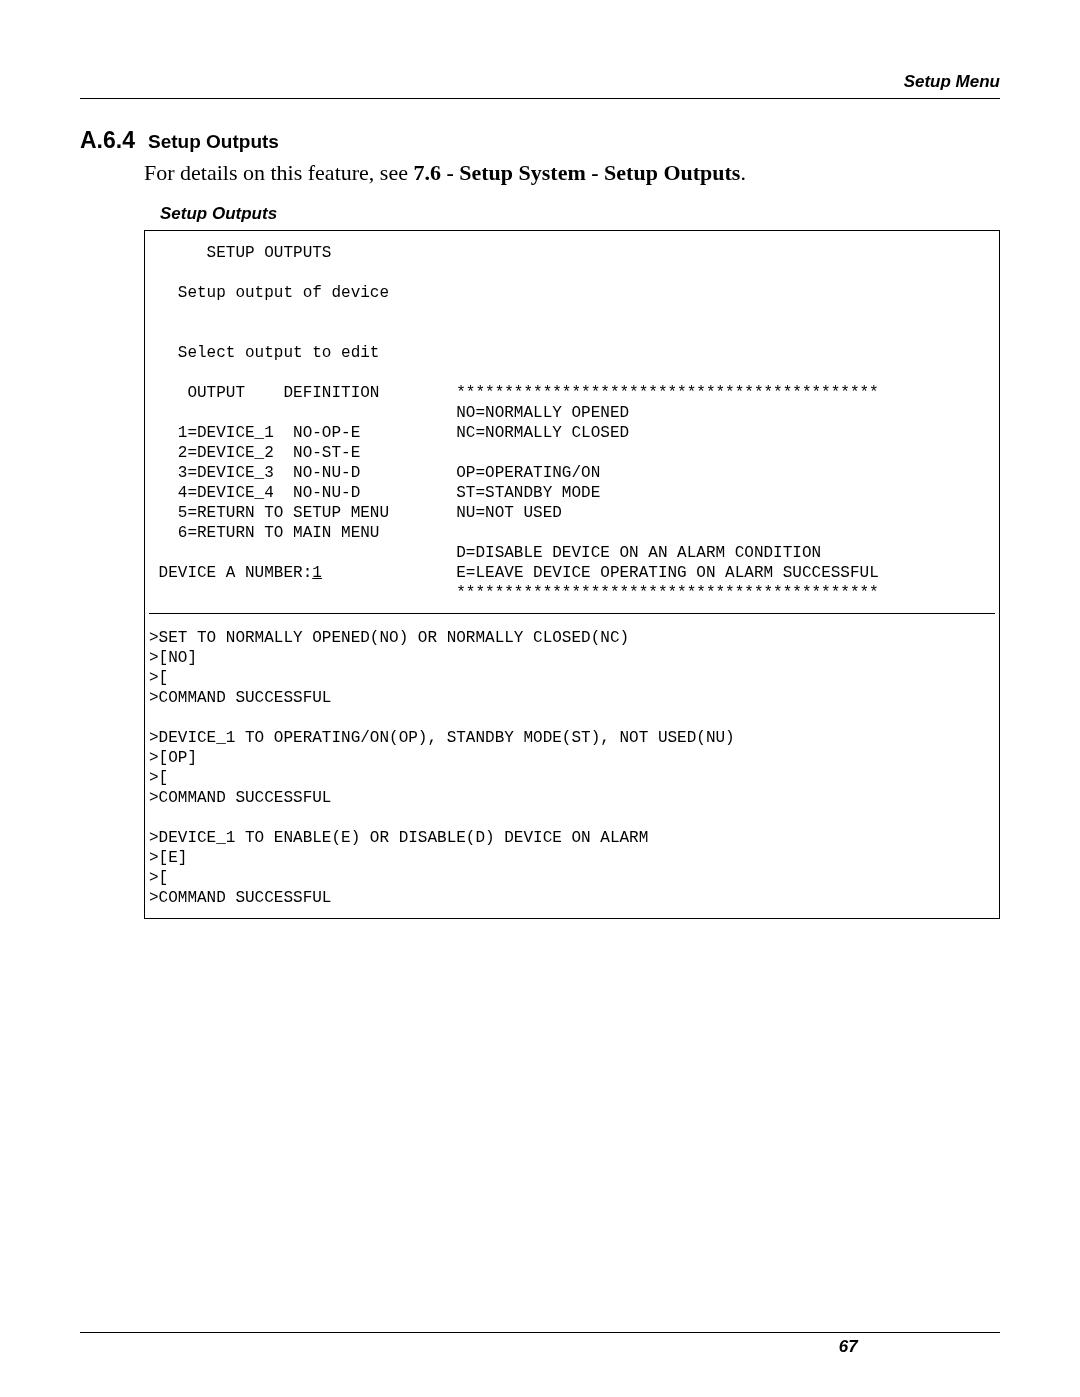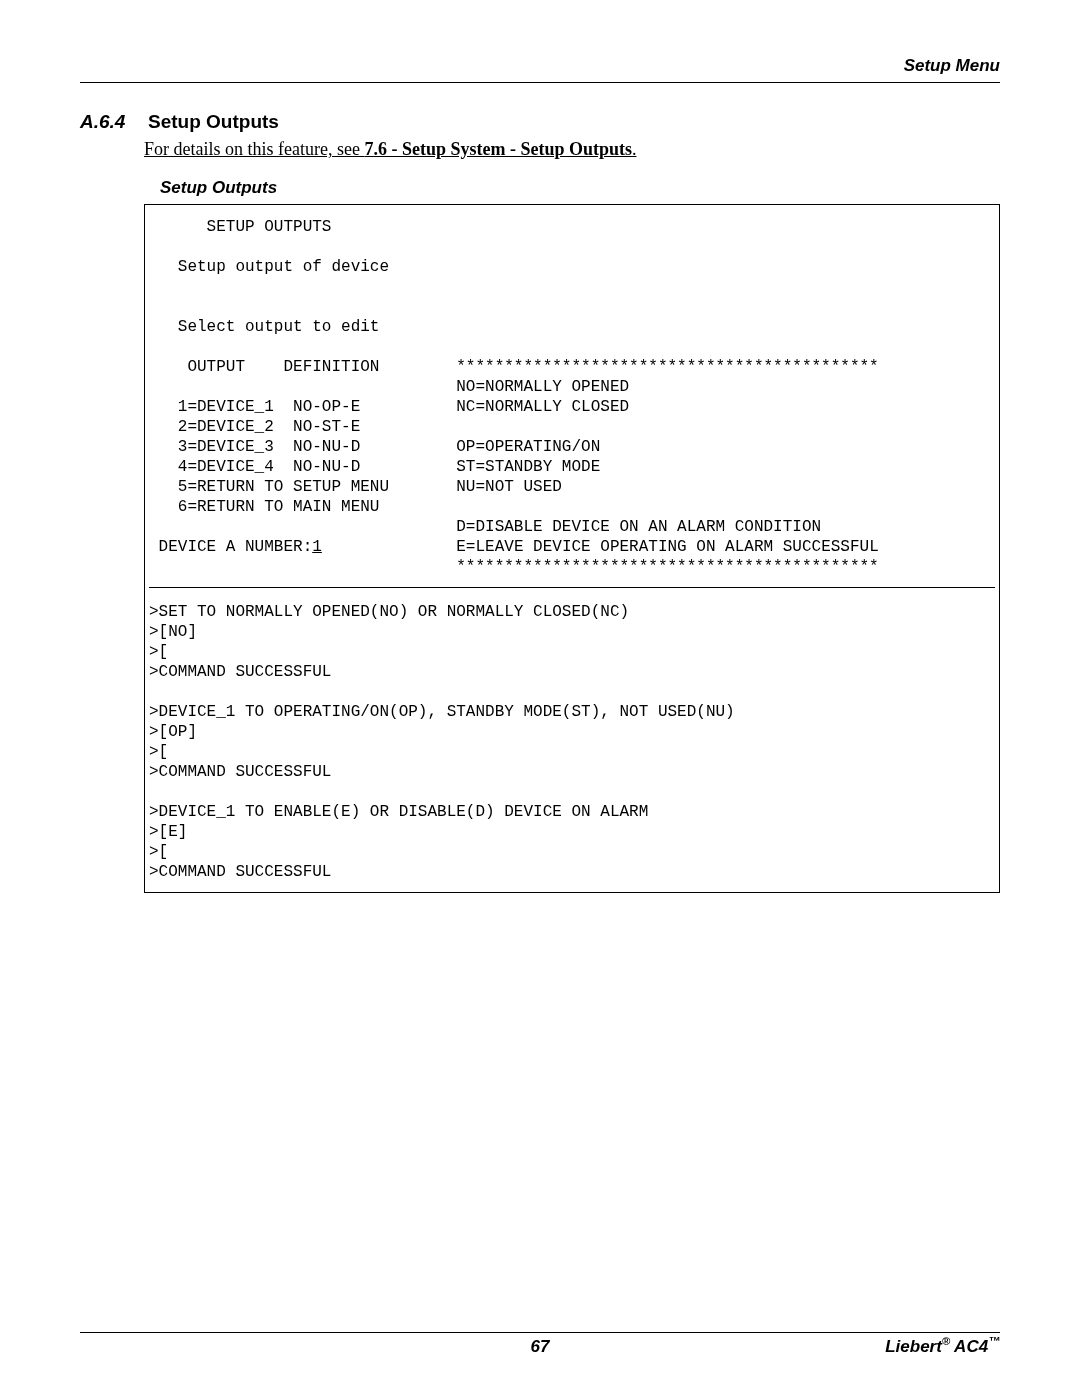--- a/index.html
+++ b/index.html
@@ -9,54 +9,52 @@
     width: 1080px;
     height: 1397px;
     font-family: "Times New Roman", Times, serif;
     color: #000;
   }
   .page {
     position: relative;
     width: 1080px;
     height: 1397px;
     box-sizing: border-box;
-    padding: 56px 80px 40px 80px;
+    padding: 72px 80px 40px 80px;
   }
   .top-header {
     text-align: right;
     font-family: Arial, Helvetica, sans-serif;
     font-weight: bold;
     font-style: italic;
     font-size: 17px;
     padding-bottom: 6px;
     border-bottom: 1.5px solid #000;
   }
   .section-heading {
     margin-top: 28px;
     margin-left: 0;
   }
   .section-number {
     font-family: Arial, Helvetica, sans-serif;
     font-weight: bold;
-    font-size: 19px;
+    font-size: 23px;
     display: inline-block;
     width: 64px;
-    font-style: italic;
   }
   .section-title {
     font-family: Arial, Helvetica, sans-serif;
     font-weight: bold;
     font-size: 19px;
   }
   .intro-line {
     font-family: "Times New Roman", Times, serif;
-    font-size: 18px;
+    font-size: 22px;
     margin-left: 64px;
     margin-top: 6px;
-    text-decoration: underline;
   }
   .intro-bold {
     font-weight: bold;
   }
   .subcaption {
     font-family: Arial, Helvetica, sans-serif;
     font-weight: bold;
     font-style: italic;
     font-size: 17px;
     margin-left: 80px;
@@ -92,21 +90,21 @@
     border-top: 1.5px solid #000;
     font-family: Arial, Helvetica, sans-serif;
     font-weight: bold;
     font-style: italic;
     font-size: 17px;
     padding-top: 4px;
   }
   .footer-inner {
     display: flex;
     align-items: baseline;
-    justify-content: space-between;
+    justify-content: flex-end;
     gap: 24px;
   }
   .footer-left { width: 33%; }
   .footer-center { width: 33%; text-align: center; }
   .footer-right { width: 33%; text-align: right; white-space: nowrap; }
   .sup { font-size: 0.7em; vertical-align: top; line-height: 0.8; }
   .sup-reg { font-size: 0.65em; vertical-align: top; line-height: 0.8; }
 </style>
 </head>
 <body>
@@ -162,18 +160,15 @@
 &gt;[E]
 &gt;[
 &gt;COMMAND SUCCESSFUL</div>
     </div>
   </div>
 
   <div class="footer">
     <div class="footer-inner">
       <div class="footer-left">&nbsp;</div>
       <div class="footer-center">67</div>
-      <div class="footer-right">
-        <span>Liebert</span><span class="sup-reg">®</span><span> AC4</span><span class="sup">™</span>
-      </div>
     </div>
   </div>
 </div>
 
 </body></html>

